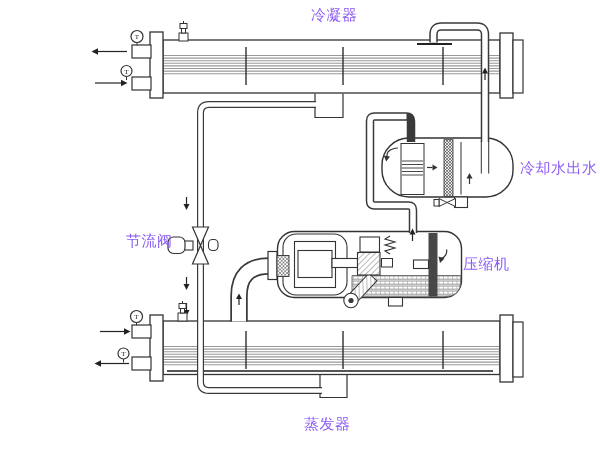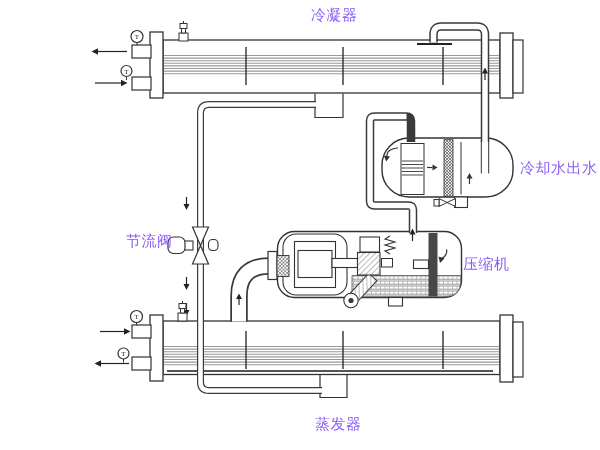--- a/index.html
+++ b/index.html
@@ -241,14 +241,14 @@
     <polygon points="124,328.3 124,334.7 130.5,331.5" fill="#222" stroke="none"></polygon>
     <line x1="129" y1="363.5" x2="101" y2="363.5"></line>
     <polygon points="101,360.3 101,366.7 94.5,363.5" fill="#222" stroke="none"></polygon>
   </g>
 </svg>
 
 <div class="lbl" style="left:311px;top:7px">冷凝器</div>
 <div class="lbl" style="left:520px;top:160px">冷却水出水</div>
 <div class="lbl" style="left:126px;top:233px">节流阀</div>
 <div class="lbl" style="left:463px;top:256px">压缩机</div>
-<div class="lbl" style="left:315px;top:416px">蒸发器</div>
+<div class="lbl" style="left:304px;top:416px">蒸发器</div>
 </div>
 
 </body></html>

